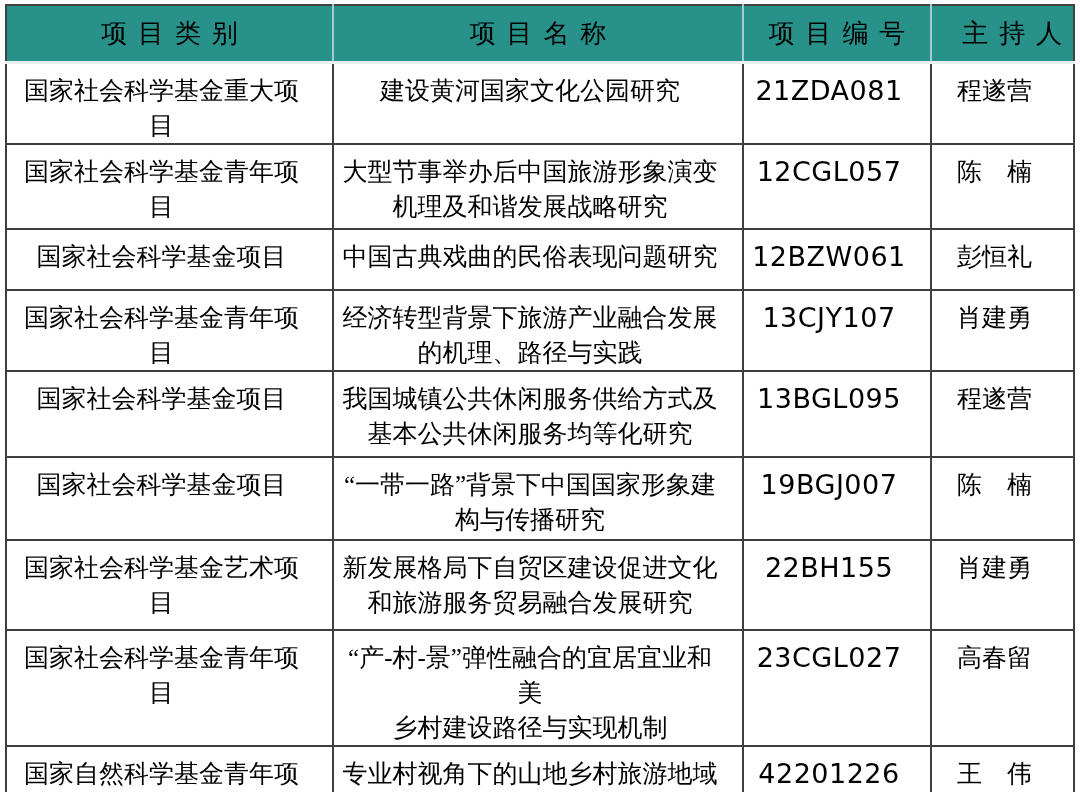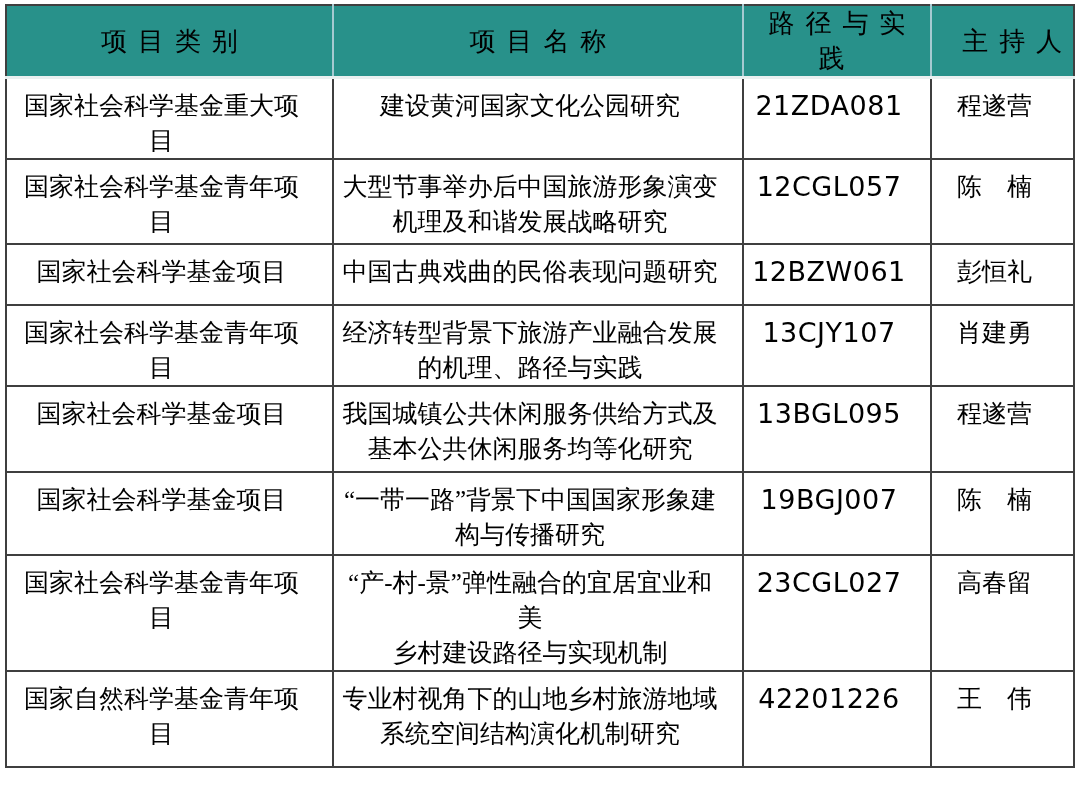--- a/index.html
+++ b/index.html
@@ -75,21 +75,21 @@
     <colgroup>
       <col class="c-category">
       <col class="c-name">
       <col class="c-code">
       <col class="c-leader">
     </colgroup>
     <thead>
       <tr>
         <th>项目类别</th>
         <th>项目名称</th>
-        <th>路径与实践</th>
+        <th>项目编号</th>
         <th>主持人</th>
       </tr>
     </thead>
     <tbody>
       <tr style="height:61px">
         <td class="cell-category">国家社会科学基金重大项目</td>
         <td class="cell-name">建设黄河国家文化公园研究</td>
         <td class="cell-code">21ZDA081</td>
         <td class="cell-leader">程遂营</td>
       </tr>
@@ -120,20 +120,27 @@
         <td class="cell-code">13BGL095</td>
         <td class="cell-leader">程遂营</td>
       </tr>
       <tr style="height:83px">
         <td class="cell-category">国家社会科学基金项目</td>
         <td class="cell-name">“一带一路”背景下中国国家形象建
 构与传播研究</td>
         <td class="cell-code">19BGJ007</td>
         <td class="cell-leader">陈　楠</td>
       </tr>
+      <tr style="height:90px">
+        <td class="cell-category">国家社会科学基金艺术项目</td>
+        <td class="cell-name">新发展格局下自贸区建设促进文化
+和旅游服务贸易融合发展研究</td>
+        <td class="cell-code">22BH155</td>
+        <td class="cell-leader">肖建勇</td>
+      </tr>
       <tr style="height:87px">
         <td class="cell-category">国家社会科学基金青年项目</td>
         <td class="cell-name">“产-村-景”弹性融合的宜居宜业和美
 乡村建设路径与实现机制</td>
         <td class="cell-code">23CGL027</td>
         <td class="cell-leader">高春留</td>
       </tr>
       <tr style="height:96px">
         <td class="cell-category">国家自然科学基金青年项目</td>
         <td class="cell-name">专业村视角下的山地乡村旅游地域

